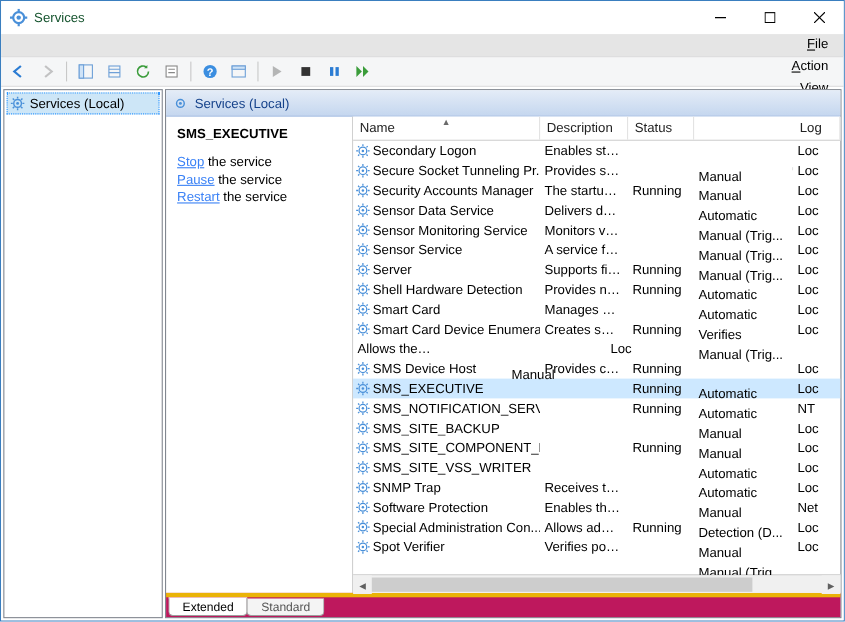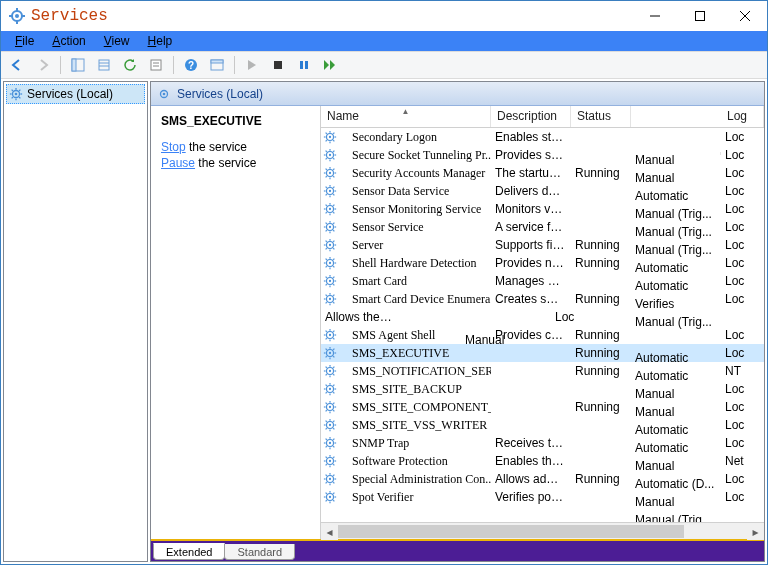--- a/index.html
+++ b/index.html
@@ -16,35 +16,36 @@
   }
   
   .titlebar {
     height: 30px;
     display: flex;
     align-items: center;
     padding: 0 0 0 8px;
     background: #fff;
   }
   .titlebar .app-icon { width: 16px; height: 16px; margin-right: 6px; }
-  .titlebar .title { flex: 1; color: #c2410c; font-size: 16px; font-family: Liberation Mono, monospace; }
+  .titlebar .title { flex: 1; color: #14532d; font-size: 12px; }
   .titlebar .wbtn {
     width: 45px; height: 30px;
     display: flex; align-items: center; justify-content: center;
     color: #000;
   }
 
   
   .menubar {
     height: 20px;
     display: flex;
-    align-items: center;
+    align-items: flex-end;
     padding: 0 6px;
     gap: 2px;
-    background: #3b82f6;
+    background: #e5e5e5;
+    flex-direction: column;
   }
   .menubar .mitem { padding: 2px 8px; }
   .menubar .mitem .ul { text-decoration: underline; }
 
   
   .toolbar {
     height: 28px;
     display: flex;
     align-items: center;
     padding: 0 4px;
@@ -154,21 +155,21 @@
   }
   .row {
     display: flex;
     height: 18px;
     align-items: center;
     font-size: 12px;
     color: #000;
     white-space: nowrap;
   }
   .row .cell { overflow: hidden; text-overflow: ellipsis; padding: 0 6px 0 4px; }
-  .row .cell.c-name { display: flex; align-items: center; gap: 15px; padding-left: 2px; font-family: Liberation Serif, serif; }
+  .row .cell.c-name { display: flex; align-items: center; gap: 2px; padding-left: 2px; }
   .row.selected { background: #cde8ff; }
 
   .hscroll {
     height: 17px;
     background: #f0f0f0;
     border-top: 1px solid #d0d0d0;
     position: relative;
     flex-shrink: 0;
   }
   .hscroll .larrow, .hscroll .rarrow {
@@ -177,24 +178,24 @@
     color:#606060; background:#f0f0f0;
   }
   .hscroll .larrow{left:0;} .hscroll .rarrow{right:0;}
   .hscroll .thumb {
     position:absolute; top:2px; left:17px; right:80px; height:13px;
     background:#cdcdcd; border-radius:0;
   }
 
   .tabs {
     height: 22px;
-    border-top: 2px solid #eab308;
+    border-top: 4px solid #eab308;
     display: flex; align-items: flex-end;
     padding-left: 2px;
-    background: #4c1d95;
+    background: #be185d;
   }
   .tab {
     padding: 2px 12px 1px 12px;
     border: 1px solid #9c9c9c;
     border-top: none;
     border-bottom-left-radius: 4px;
     border-bottom-right-radius: 4px;
     background: #f4f4f4;
     font-size: 11px;
     position: relative;
@@ -369,20 +370,23 @@
     <div class="rp-body">
 
       <div class="detail">
         <div class="svc-title">SMS_EXECUTIVE</div>
         <div class="action-line">
           <a href="#">Stop</a><span> the service</span>
         </div>
         <div class="action-line">
           <a href="#">Pause</a><span> the service</span>
         </div>
+        <div class="action-line">
+          <a href="#">Restart</a><span> the service</span>
+        </div>
       </div>
 
       <div class="listwrap">
         <div class="cols">
           <div class="col c-name">
             <span class="sort-arrow">▲</span>
             <span>Name</span>
           </div>
           <div class="col c-desc">Description</div>
           <div class="col c-status">Status</div>
@@ -635,21 +639,21 @@
                       <line x1="8" y1="1" x2="8" y2="3"></line>
                       <line x1="8" y1="13" x2="8" y2="15"></line>
                       <line x1="1" y1="8" x2="3" y2="8"></line>
                       <line x1="13" y1="8" x2="15" y2="8"></line>
                       <line x1="3" y1="3" x2="4.3" y2="4.3"></line>
                       <line x1="11.7" y1="11.7" x2="13" y2="13"></line>
                       <line x1="3" y1="13" x2="4.3" y2="11.7"></line>
                       <line x1="11.7" y1="4.3" x2="13" y2="3"></line>
                     </g>
                   </svg></span>
-                <span>SMS Agent Shell</span>
+                <span>SMS Device Host</span>
               </div>
               <div class="cell c-desc">Provides ch...</div>
               <div class="cell c-status">Running</div>
               <div class="cell c-start">Automatic</div>
               <div class="cell c-log">Loc</div>
             </div>
             <div class="row selected">
               <div class="cell c-name">
                 <span class="gear-icon"><svg viewBox="0 0 16 16" width="14" height="14">
                     <circle cx="8" cy="8" r="4" fill="none" stroke="#4a90d9" stroke-width="1.3"></circle>
@@ -800,21 +804,21 @@
                       <line x1="3" y1="3" x2="4.3" y2="4.3"></line>
                       <line x1="11.7" y1="11.7" x2="13" y2="13"></line>
                       <line x1="3" y1="13" x2="4.3" y2="11.7"></line>
                       <line x1="11.7" y1="4.3" x2="13" y2="3"></line>
                     </g>
                   </svg></span>
                 <span>Software Protection</span>
               </div>
               <div class="cell c-desc">Enables the ...</div>
               <div class="cell c-status"></div>
-              <div class="cell c-start">Automatic (D...</div>
+              <div class="cell c-start">Detection (D...</div>
               <div class="cell c-log">Net</div>
             </div>
             <div class="row">
               <div class="cell c-name">
                 <span class="gear-icon"><svg viewBox="0 0 16 16" width="14" height="14">
                     <circle cx="8" cy="8" r="4" fill="none" stroke="#4a90d9" stroke-width="1.3"></circle>
                     <circle cx="8" cy="8" r="1.3" fill="#4a90d9"></circle>
                     <g stroke="#4a90d9" stroke-width="1.3">
                       <line x1="8" y1="1" x2="8" y2="3"></line>
                       <line x1="8" y1="13" x2="8" y2="15"></line>

